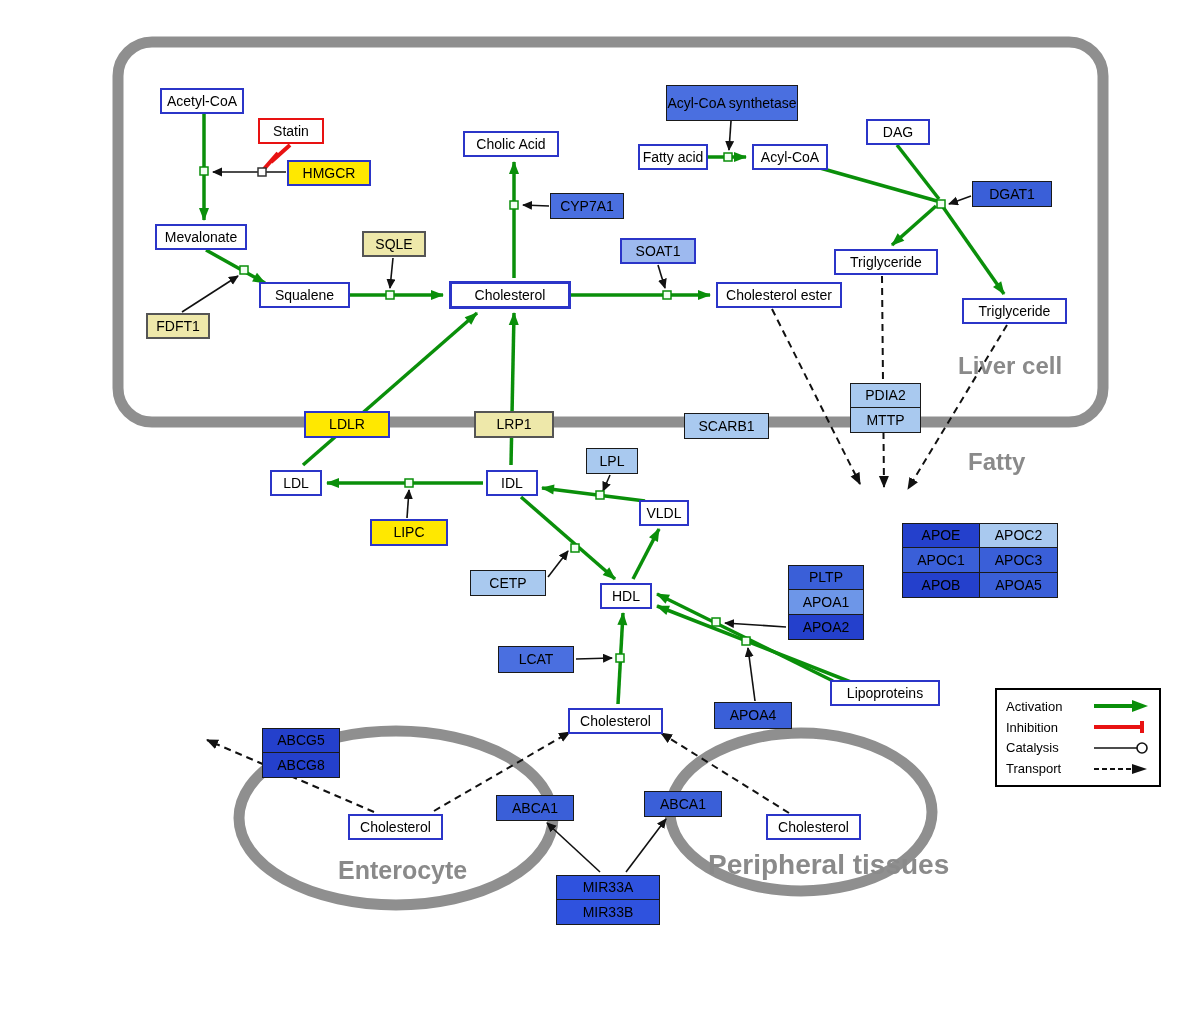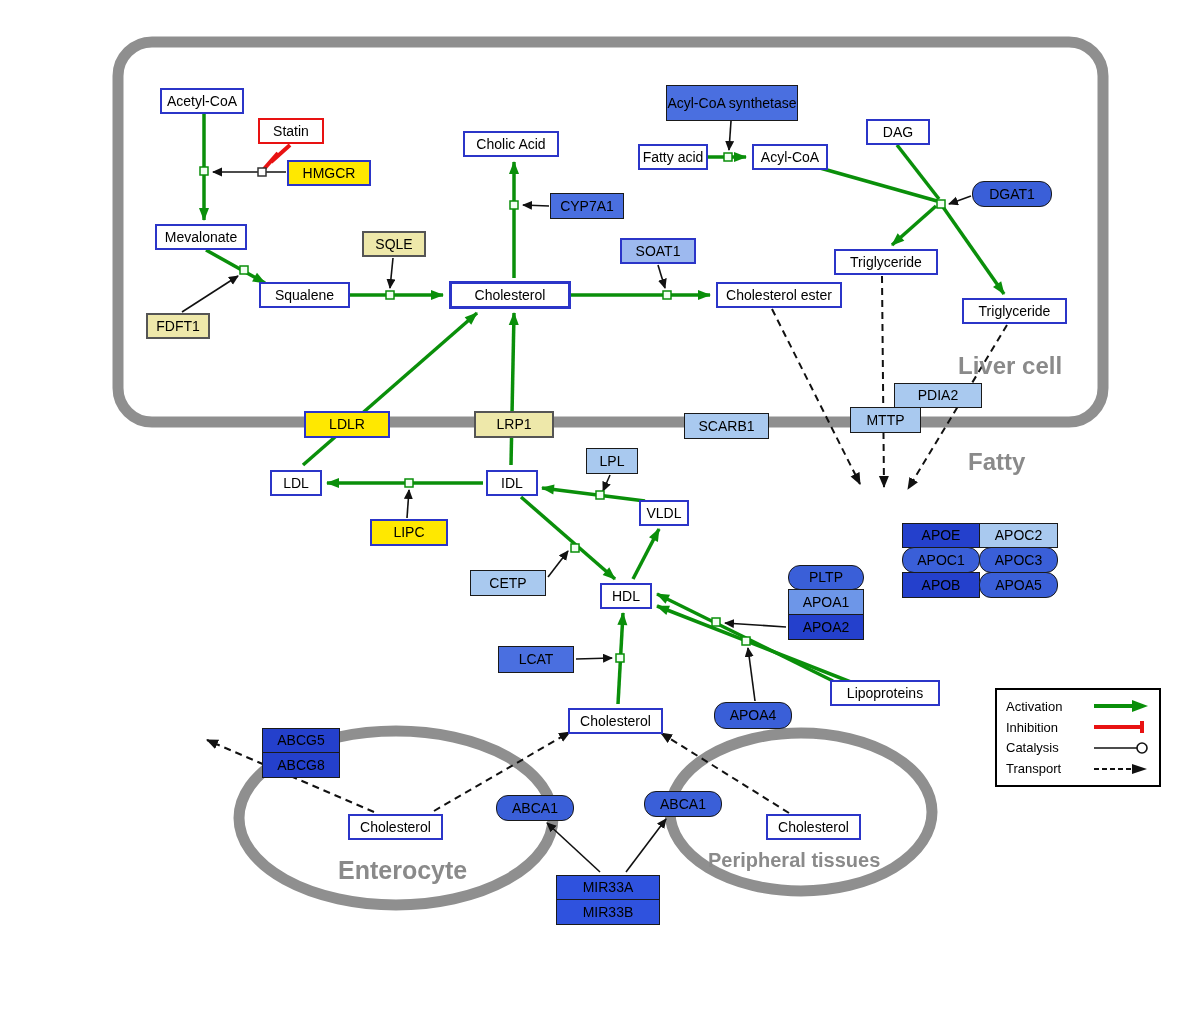--- a/index.html
+++ b/index.html
@@ -15,27 +15,27 @@
     background:#fff; border:2px solid #2b35c8; white-space:pre-line;
   }
   .thick  { border-width:3px; }
   .statin { border-color:#e81212;text-align:center; }
   .yellow { background:#ffe800; }
   .khaki  { background:#eee8aa; border-color:#555; }
   .blue-lt  { background:#a9c9ef; border-color:#1a1a1a; border-width:1.5px; }
   .blue-lt2 { background:#9db9ef; border-color:#2b35c8; }
   .blue-lt3 { background:#6d96e8; border-color:#1a1a1a; border-width:1.5px; }
   .blue-md  { background:#4a6fe0; border-color:#1a1a1a; border-width:1.5px; }
-  .blue-md2 { background:#3a5fd8; border-color:#1a1a1a; border-width:1.5px;border-radius:12px; }
+  .blue-md2 { background:#3a5fd8; border-color:#1a1a1a; border-width:1.5px; }
   .blue-md3 { background:#2f52de; border-color:#1a1a1a; border-width:1.5px; }
   .blue-dk  { background:#2440cc; border-color:#1a1a1a; border-width:1.5px;text-align:center; }
   .comp-label { position:absolute; color:#8a8a8a; font-weight:bold; }
   .lbl-24 { font-size:24px; }
   .lbl-21 { font-size:25px; }
-  .lbl-20 { font-size:20px; }
+  .lbl-20 { font-size:28px; }
   .legend {
     position:absolute; left:995px; top:688px; width:166px; height:99px;
     background:#fff; border:2px solid #000; box-sizing:border-box;
     padding:6px 9px; display:flex; flex-direction:column; justify-content:space-around;
   }
   .legend-row { display:flex; justify-content:space-between; align-items:center; height:21px; }
   .legend-label { font-size:13px; color:#000; }
 </style>
 </head>
 <body>
@@ -153,21 +153,21 @@
   <div class="box" style="left:638px;top:144px;width:70px;height:26px">Fatty acid</div>
   <div class="box" style="left:752px;top:144px;width:76px;height:26px">Acyl-CoA</div>
   <div class="box" style="left:866px;top:119px;width:64px;height:26px">DAG</div>
   <div class="box blue-md2" style="left:972px;top:181px;width:80px;height:26px">DGAT1</div>
   <div class="box" style="left:834px;top:249px;width:104px;height:26px">Triglyceride</div>
   <div class="box" style="left:962px;top:298px;width:105px;height:26px">Triglyceride</div>
 
   <div class="box yellow" style="left:304px;top:411px;width:86px;height:27px">LDLR</div>
   <div class="box khaki" style="left:474px;top:411px;width:80px;height:27px">LRP1</div>
   <div class="box blue-lt" style="left:684px;top:413px;width:85px;height:26px">SCARB1</div>
-  <div class="box blue-lt" style="left:894px;top:383px;width:88px;height:25px">PDIA2</div>
+  <div class="box blue-lt" style="left:850px;top:383px;width:71px;height:25px">PDIA2</div>
   <div class="box blue-lt" style="left:850px;top:407px;width:71px;height:26px">MTTP</div>
 
   <div class="box" style="left:270px;top:470px;width:52px;height:26px">LDL</div>
   <div class="box" style="left:486px;top:470px;width:52px;height:26px">IDL</div>
   <div class="box blue-lt" style="left:586px;top:448px;width:52px;height:26px">LPL</div>
   <div class="box" style="left:639px;top:500px;width:50px;height:26px">VLDL</div>
   <div class="box yellow" style="left:370px;top:519px;width:78px;height:27px">LIPC</div>
   <div class="box blue-lt" style="left:470px;top:570px;width:76px;height:26px">CETP</div>
   <div class="box" style="left:600px;top:583px;width:52px;height:26px">HDL</div>
   <div class="box blue-md" style="left:498px;top:646px;width:76px;height:27px">LCAT</div>

